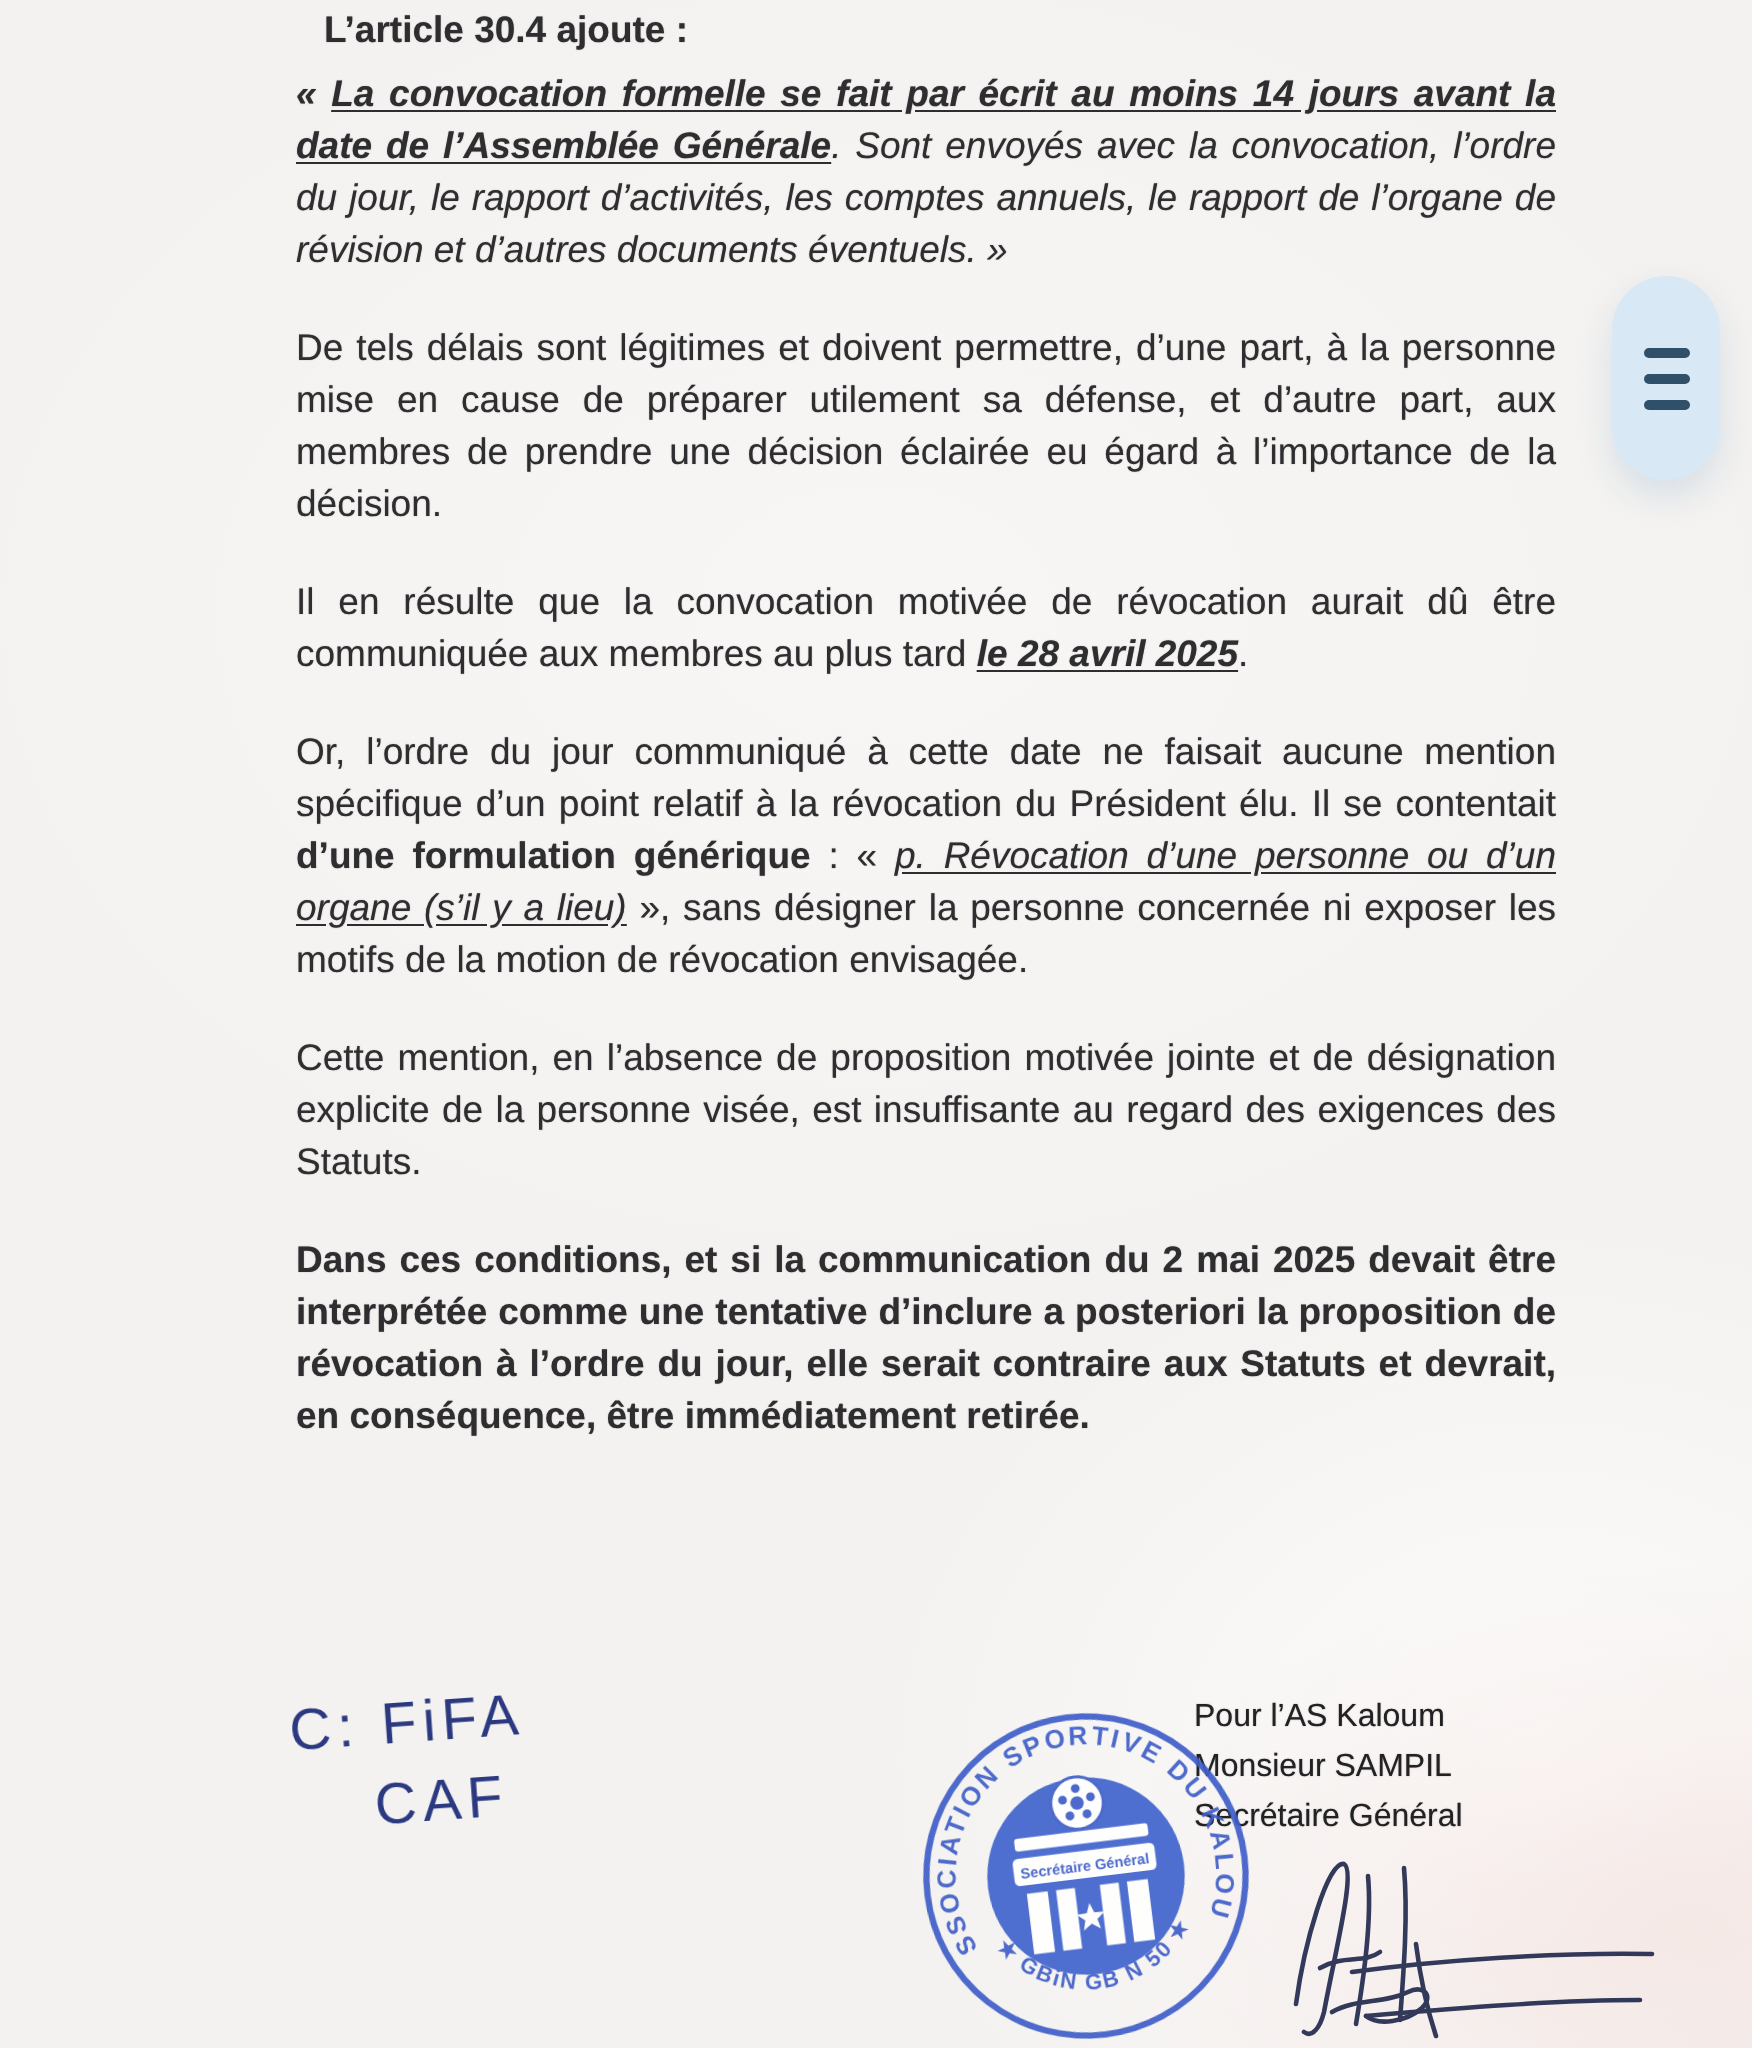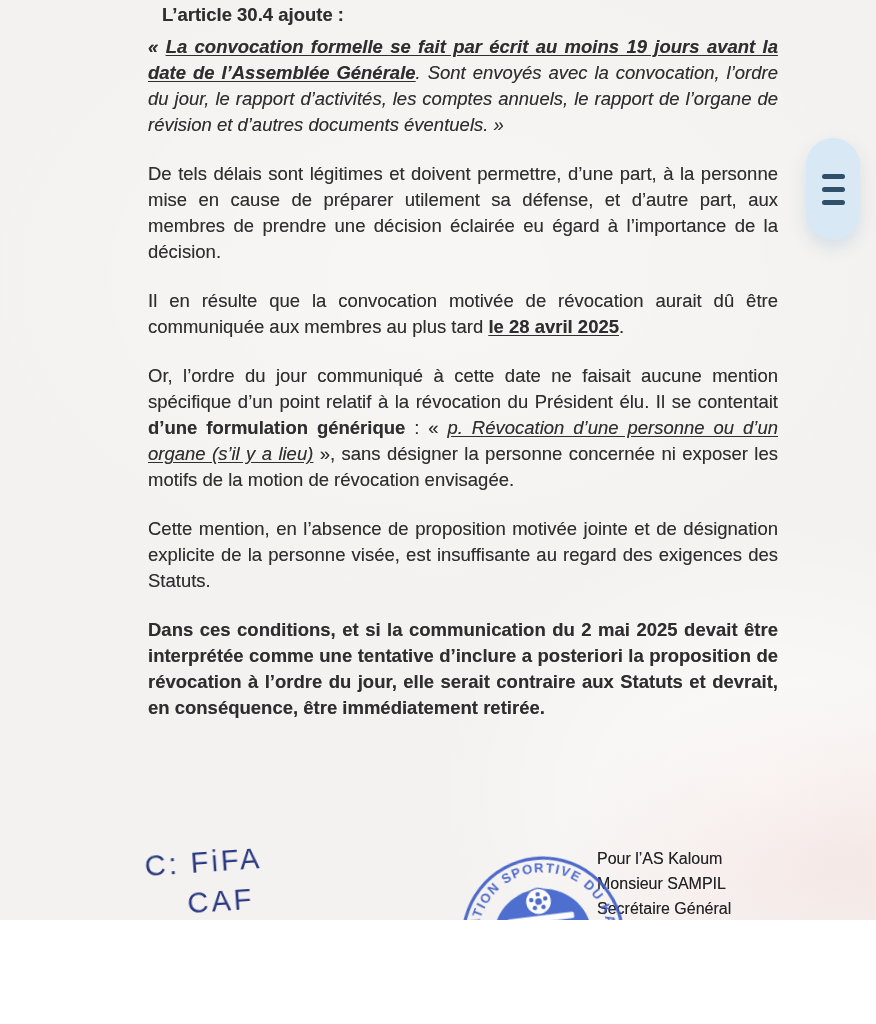--- a/index.html
+++ b/index.html
@@ -1,38 +1,38 @@
 <!DOCTYPE html>
 <html lang="fr"><head>
 <meta charset="utf-8">
 <style>
   html,body{margin:0;padding:0;}
   body{width:876px;height:1024px;overflow:hidden;}
   .page{
-    position:relative;width:876px;height:920px;overflow:hidden;
+    position:relative;width:876px;height:1024px;overflow:hidden;
     font-family:"Liberation Sans",sans-serif;color:#2e2e30;
     background:
       radial-gradient(ellipse 420px 260px at 96% 94%, rgba(233,190,184,.28), transparent 70%),
       radial-gradient(ellipse 520px 420px at 88% 86%, rgba(255,255,255,.75), transparent 65%),
       radial-gradient(ellipse 700px 500px at 50% 30%, rgba(255,255,255,.35), transparent 70%),
       #f4f2f0;
   }
   
   .doc{
     position:absolute;left:148px;top:2px;width:630px;
     font-size:18.5px;line-height:26px;text-align:justify;
     text-shadow:0 0 .6px rgba(46,46,48,.45);
   }
   .doc p{margin:0 0 23px 0;}
   .doc p.head{margin-bottom:6px;padding-left:14px;text-align:left;}
   .b{font-weight:700;}
   .i{font-style:italic;}
   .bi{font-weight:700;font-style:italic;}
   .biu{font-weight:700;font-style:italic;text-decoration:underline;text-underline-offset:2px;}
-  .bu{font-weight:700;text-decoration:underline;text-underline-offset:2px;}
+  .bu{font-weight:700;text-decoration:underline;text-underline-offset:2px;font-style:italic;}
   .iu{font-style:italic;text-decoration:underline;text-underline-offset:2px;}
   p.bu-p{font-weight:700;text-underline-offset:2px;}
   
   .note{
     position:absolute;left:146px;top:842px;
     color:#2b3a80;font-size:29px;line-height:40px;letter-spacing:3px;
     transform:rotate(-4deg);filter:blur(.2px);font-weight:400;
   }
   .note .l2{margin-left:40px;}
   
@@ -58,21 +58,21 @@
   .hamburger i{display:block;width:23px;height:5px;border-radius:2.5px;background:#2f5068;}
 </style>
 </head>
 <body>
 
 <div class="page">
 
   <div class="doc">
     <p class="head"><span class="b">L’article 30.4 ajoute :</span></p>
 
-    <p><span class="bi">« </span><span class="biu">La convocation formelle se fait par écrit au moins 19 jours avant la date de l’Assemblée Générale</span><span class="i">. Sont envoyés avec la convocation, l’ordre du jour, le rapport d’activités, les comptes annuels, le rapport de l’organe de révision et d’autres documents éventuels. »</span></p>
+    <p><span class="bi">« </span><span class="biu">La convocation formelle se fait par écrit au moins 14 jours avant la date de l’Assemblée Générale</span><span class="i">. Sont envoyés avec la convocation, l’ordre du jour, le rapport d’activités, les comptes annuels, le rapport de l’organe de révision et d’autres documents éventuels. »</span></p>
 
     <p><span>De tels délais sont légitimes et doivent permettre, d’une part, à la personne mise en cause de préparer utilement sa défense, et d’autre part, aux membres de prendre une décision éclairée eu égard à l’importance de la décision.</span></p>
 
     <p><span>Il en résulte que la convocation motivée de révocation aurait dû être communiquée aux membres au plus tard </span><span class="bu">le 28 avril 2025</span><span>.</span></p>
 
     <p><span>Or, l’ordre du jour communiqué à cette date ne faisait aucune mention spécifique d’un point relatif à la révocation du Président élu. Il se contentait </span><span class="b">d’une formulation générique</span><span> : « </span><span class="iu">p. Révocation d’une personne ou d’un organe (s’il y a lieu)</span><span> », sans désigner la personne concernée ni exposer les motifs de la motion de révocation envisagée.</span></p>
 
     <p><span>Cette mention, en l’absence de proposition motivée jointe et de désignation explicite de la personne visée, est insuffisante au regard des exigences des Statuts.</span></p>
 
     <p class="bu-p"><span>Dans ces conditions, et si la communication du 2 mai 2025 devait être interprétée comme une tentative d’inclure a posteriori la proposition de révocation à l’ordre du jour, elle serait contraire aux Statuts et devrait, en conséquence, être immédiatement retirée.</span></p>

